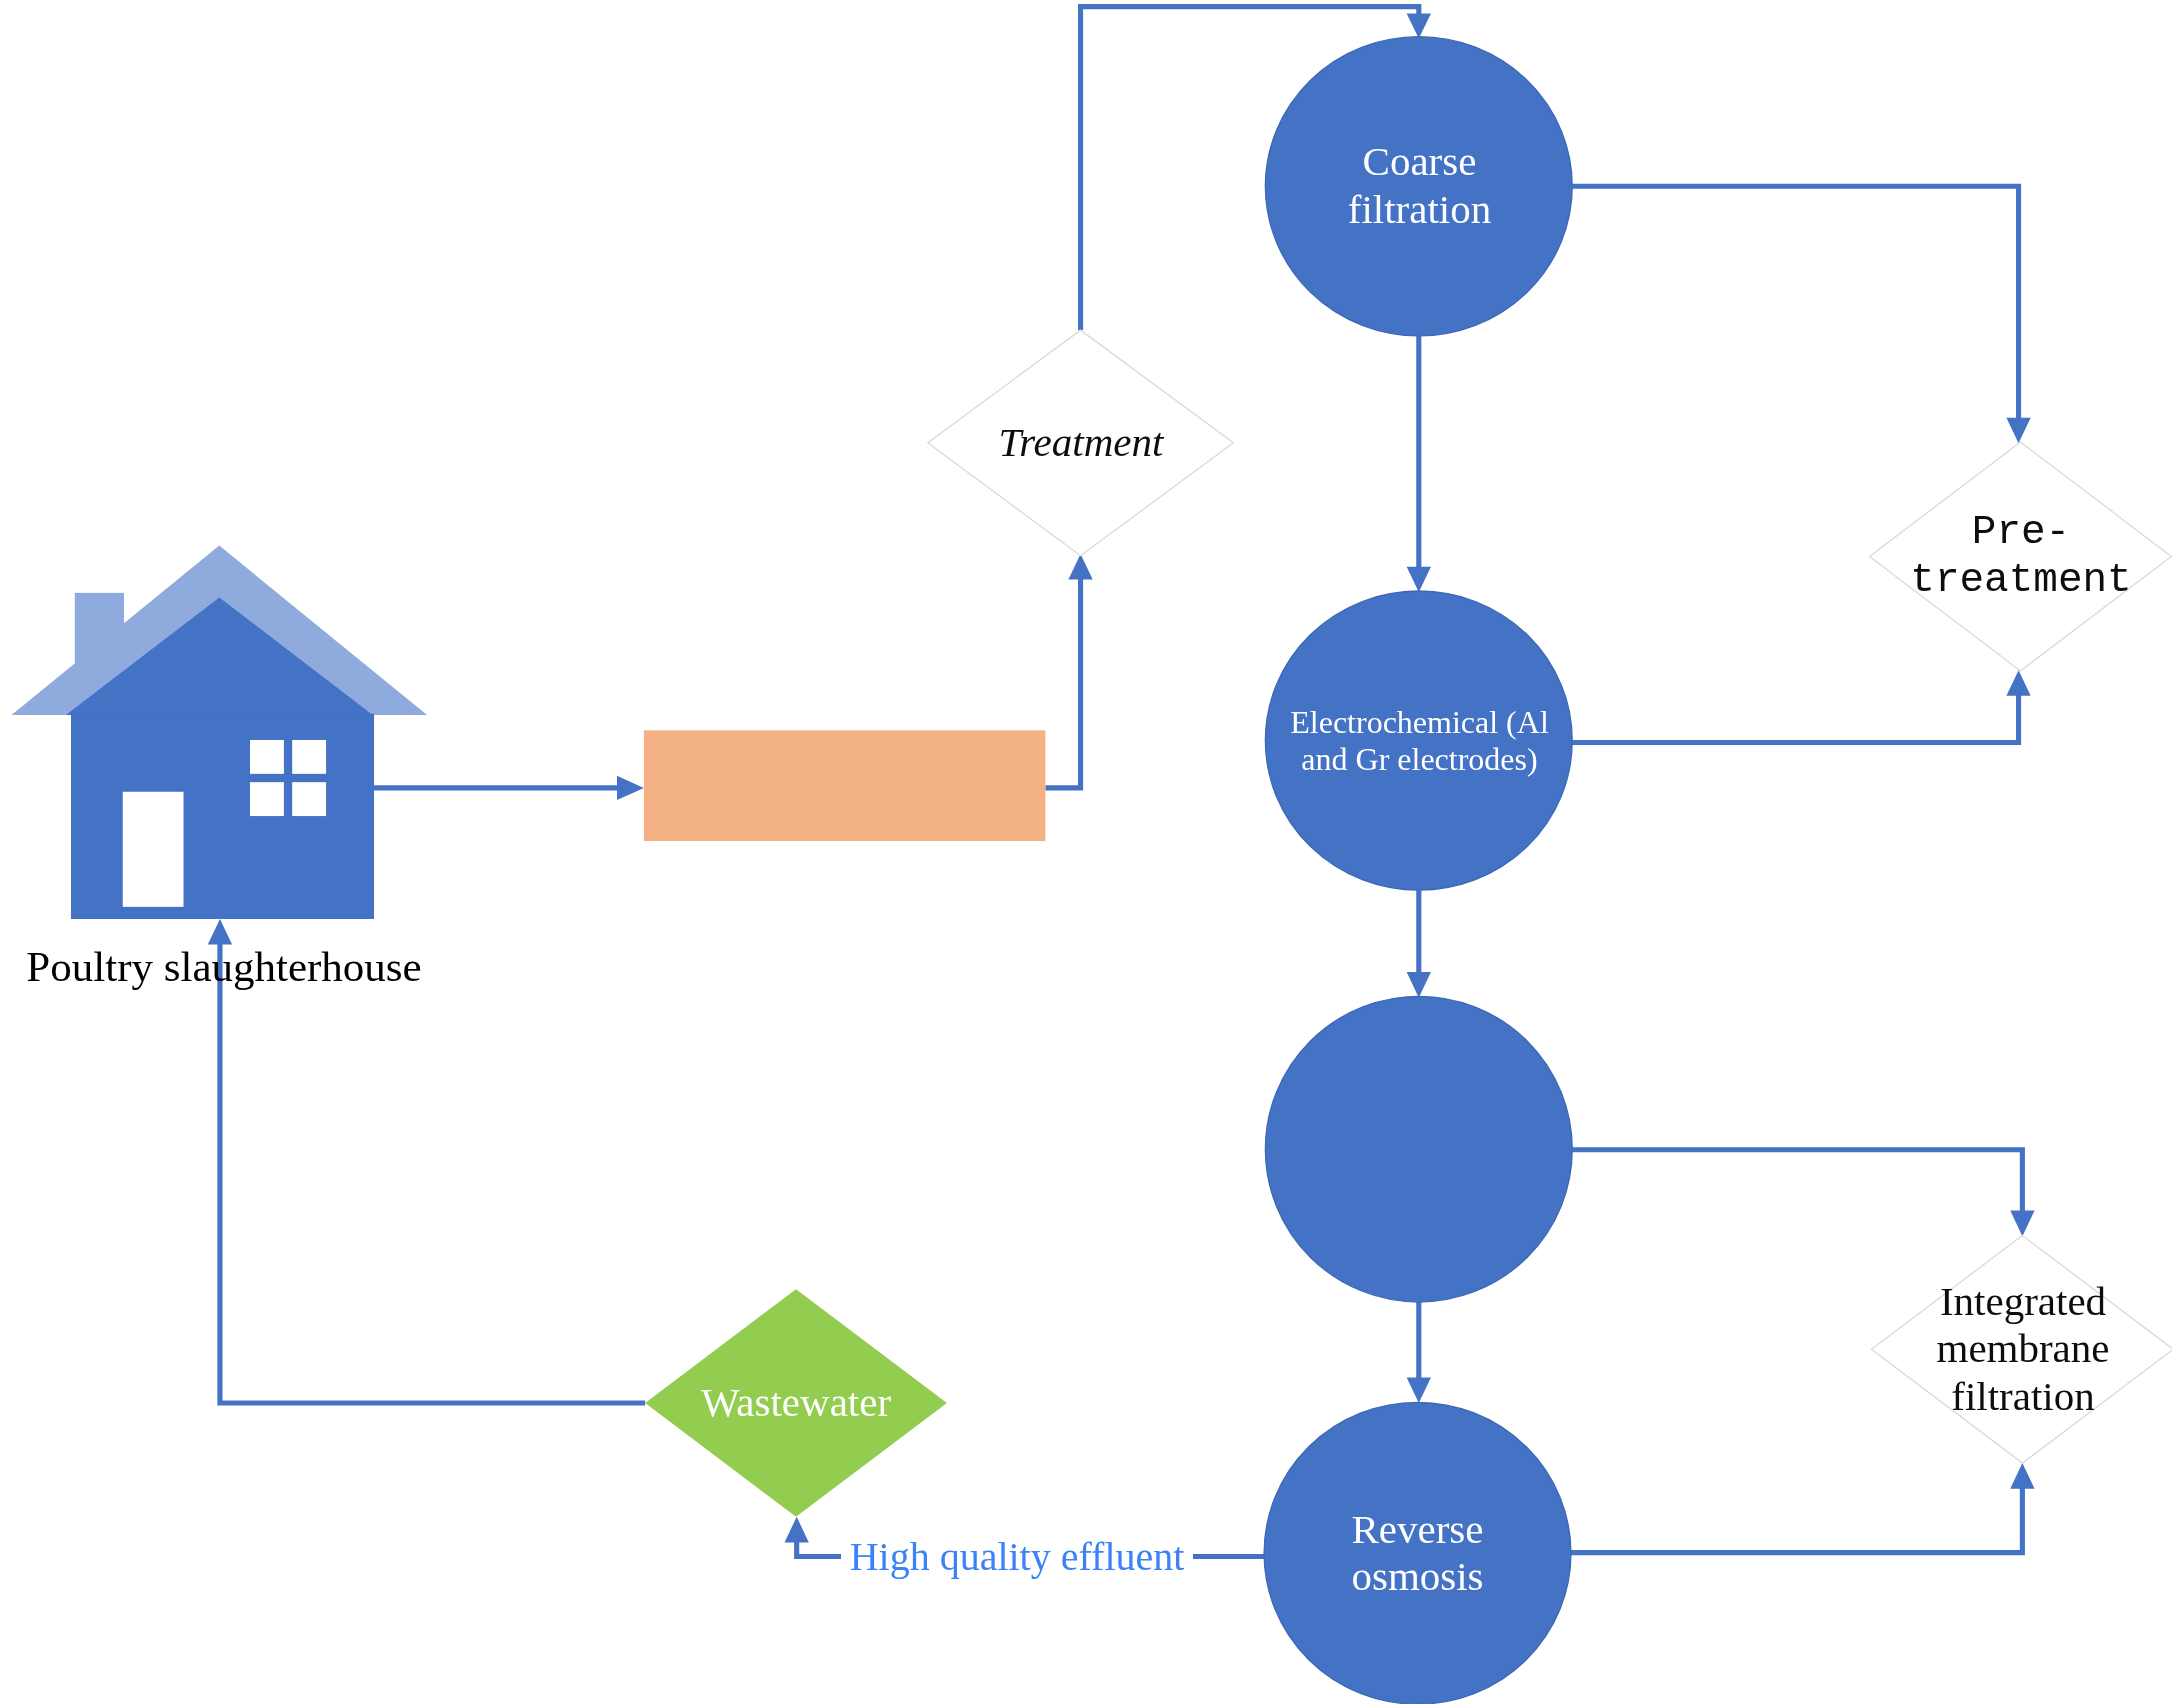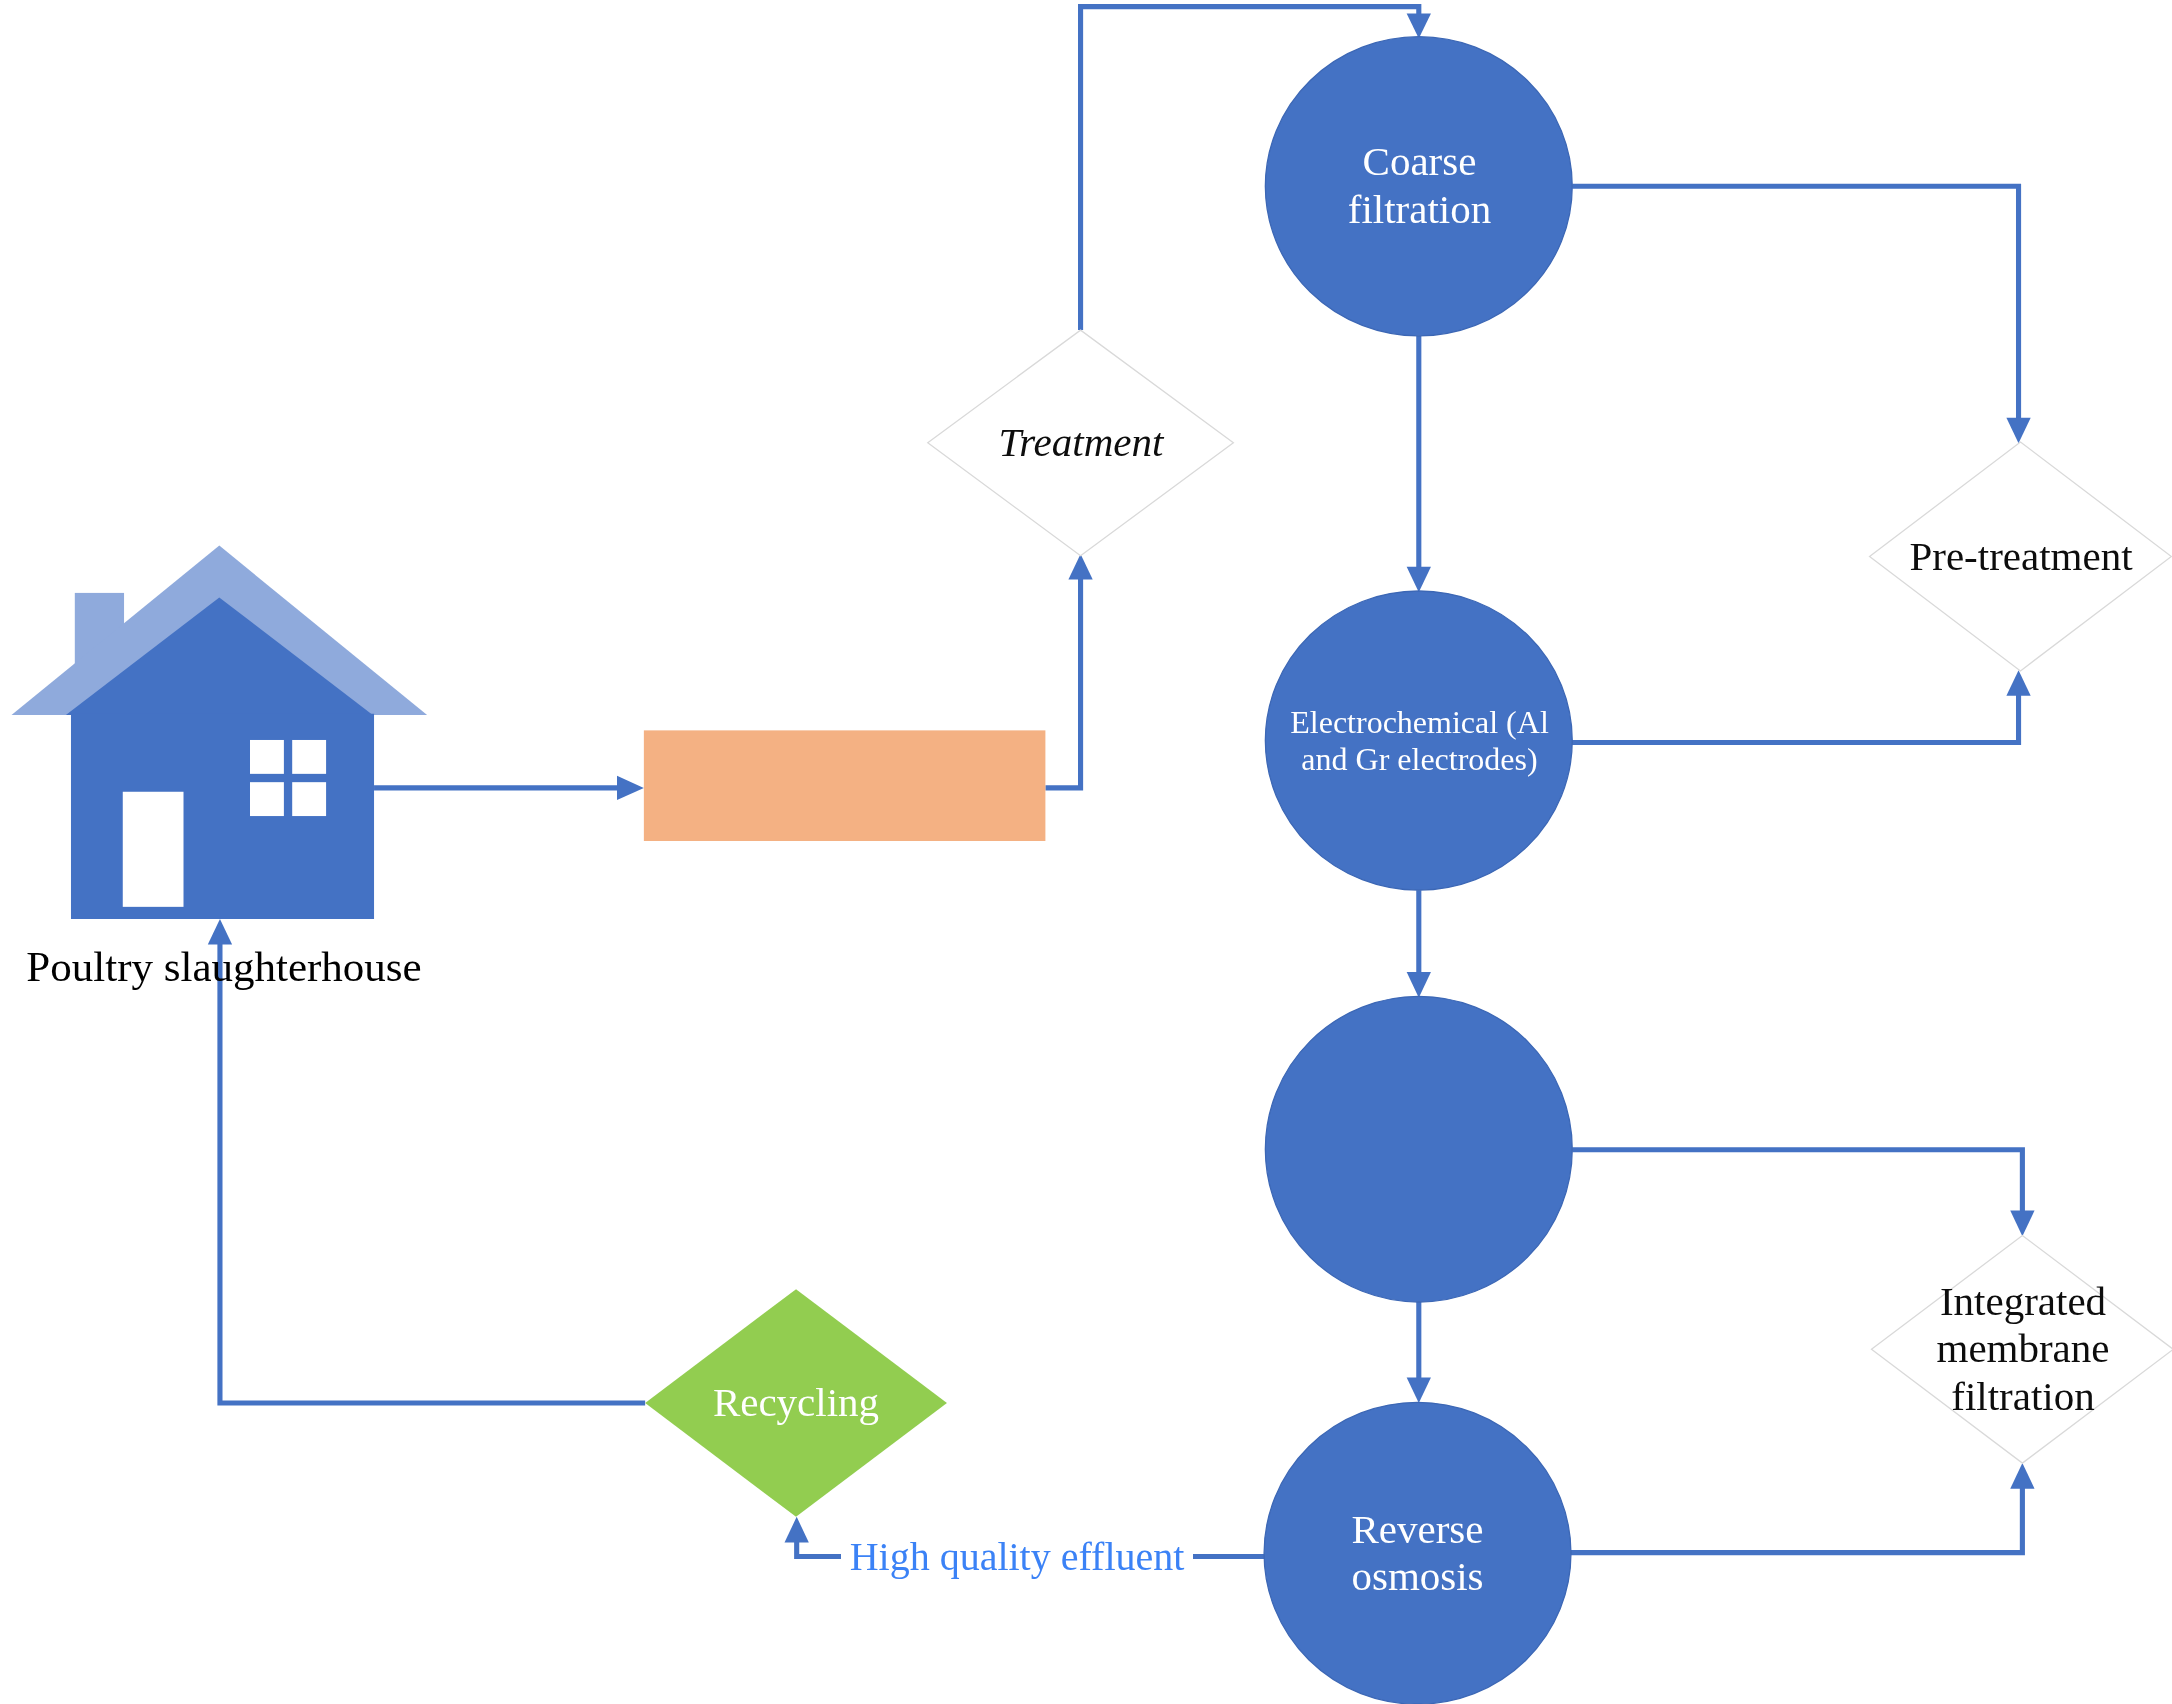--- a/index.html
+++ b/index.html
@@ -102,30 +102,30 @@
 
 
   <div class="lbl node-white-text w300" style="left:1264px;top:1402px;width:307px;height:302px;">
     <span>Reverse osmosis</span>
   </div>
 
   <div class="lbl node-black-text" style="left:928px;top:330px;width:306px;height:226px;font-style:italic;">
     <span>Treatment</span>
   </div>
 
-  <div class="lbl node-black-text" style="left:1870px;top:442px;width:302px;height:229px;">
+  <div class="lbl node-black-text" style="left:1870px;top:442px;width:302px;height:229px;font-family:Liberation Mono, monospace;">
     <span>Pre-treatment</span>
   </div>
 
   <div class="lbl node-black-text w360" style="left:1872px;top:1235px;width:302px;height:228px;">
     <span>Integrated membrane filtration</span>
   </div>
 
   <div class="lbl node-white-text" style="left:645px;top:1289px;width:302px;height:228px;">
-    <span>Recycling</span>
+    <span>Wastewater</span>
   </div>
 
 
   <div class="lbl poultry-text" style="left:16px;top:937px;width:416px;height:59px;">
     <span>Poultry slaughterhouse</span>
   </div>
 
   <div class="lbl effluent-text" style="left:819px;top:1532px;width:396px;height:50px;">
     <span>High quality effluent</span>
   </div>

